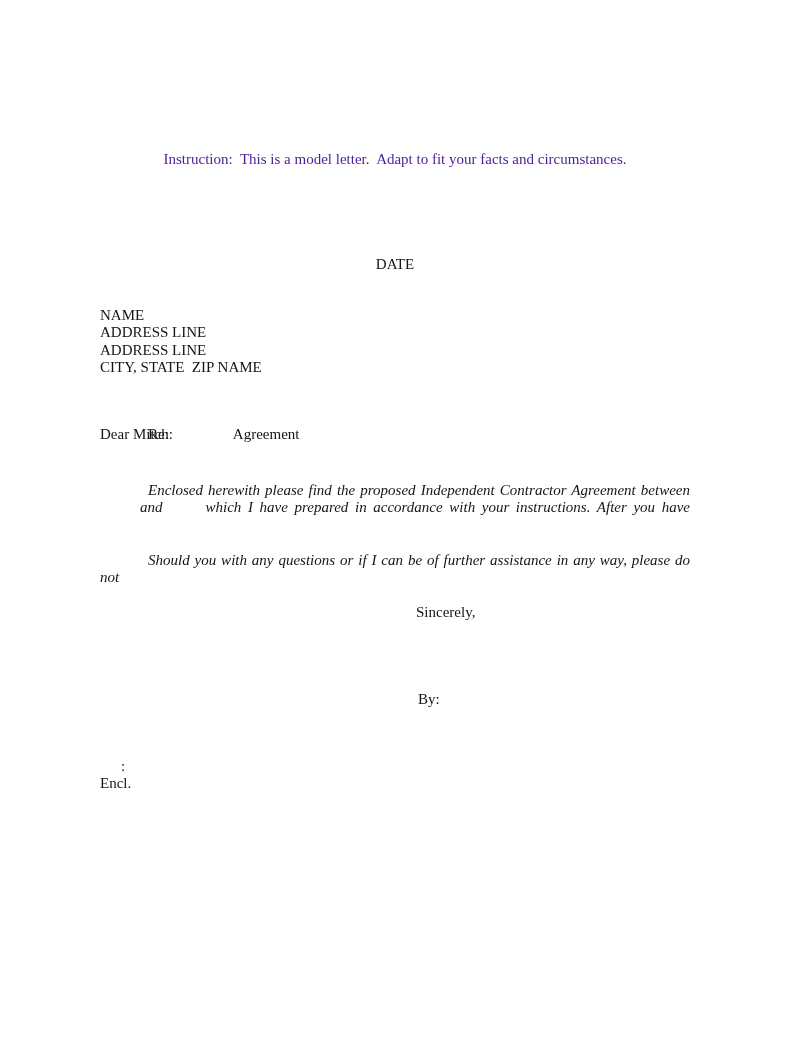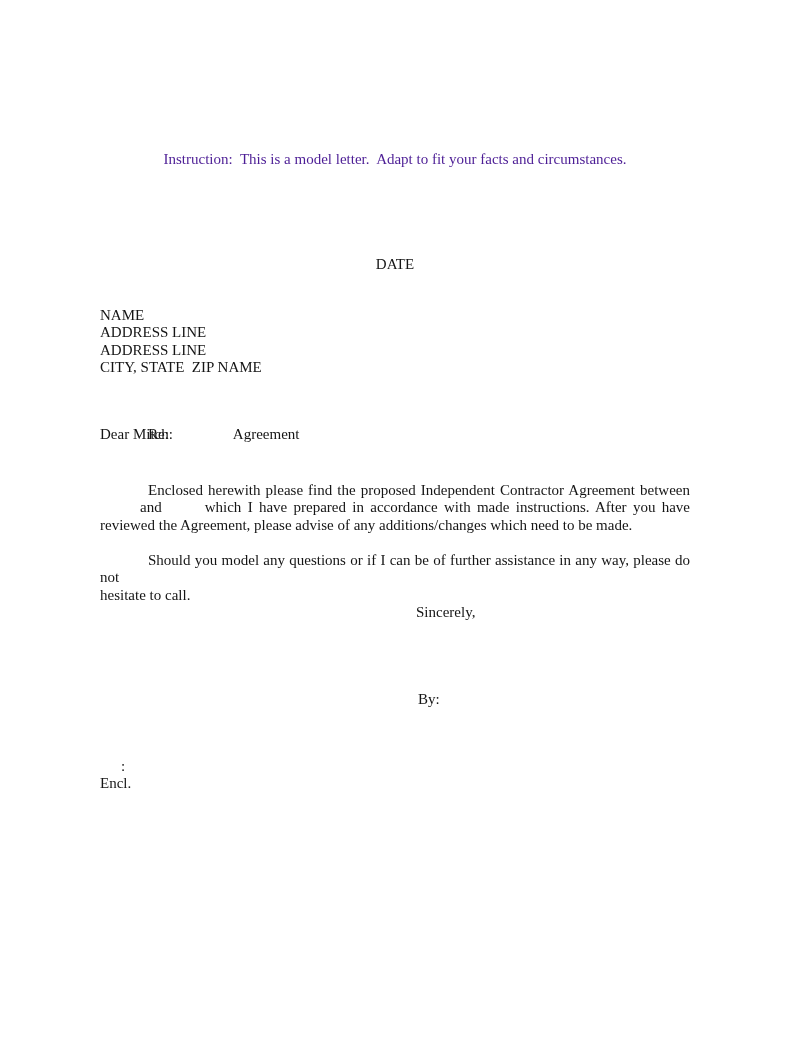--- a/index.html
+++ b/index.html
@@ -29,20 +29,21 @@
   .salutation { top: 426px; }
   .para1 { top: 482px; }
   .para2 { top: 552px; }
   .closing { top: 604px; left: 416px; }
   .by-line { top: 691px; left: 418px; }
   .ref-block { top: 758px; }
   .ref-colon { padding-left: 21px; }
   .jline {
     text-align: justify;
     text-align-last: justify;
+    font-style: italic;
   }
   .jline.indent { text-indent: 48px; }
   .blank {
     display: inline-block;
     height: 1px;
     vertical-align: baseline;
   }
   .spacer-re { display: inline-block; width: 64px; height: 1px; }
 </style>
 </head>
@@ -60,27 +61,25 @@
     <div class="pre">ADDRESS LINE</div>
     <div class="pre">CITY, STATE  ZIP NAME</div>
   </div>
 
   <div class="abs margin-block re-line"><span>Re:</span><span class="spacer-re"></span><span>Agreement</span></div>
 
   <div class="abs margin-block salutation">Dear Mitch:</div>
 
   <div class="abs margin-block para1">
     <div class="jline indent">Enclosed herewith please find the proposed Independent Contractor Agreement between</div>
-    <div class="jline"><span class="blank" style="width:40px"></span><span>and</span><span class="blank" style="width:43px"></span><span>which I have prepared in accordance with made instructions.  After you have</span></div>
-    <div>reviewed the Agreement, please advise of any additions/changes which need to be made.</div>
+    <div class="jline"><span class="blank" style="width:40px"></span><span>and</span><span class="blank" style="width:43px"></span><span>which I have prepared in accordance with your instructions.  After you have</span></div>
   </div>
 
   <div class="abs margin-block para2">
-    <div class="jline indent">Should you model any questions or if I can be of further assistance in any way, please do not</div>
-    <div>hesitate to call.</div>
+    <div class="jline indent">Should you with any questions or if I can be of further assistance in any way, please do not</div>
   </div>
 
   <div class="abs closing">Sincerely,</div>
 
   <div class="abs by-line">By:</div>
 
   <div class="abs margin-block ref-block">
     <div class="ref-colon">:</div>
     <div>Encl.</div>
   </div>

